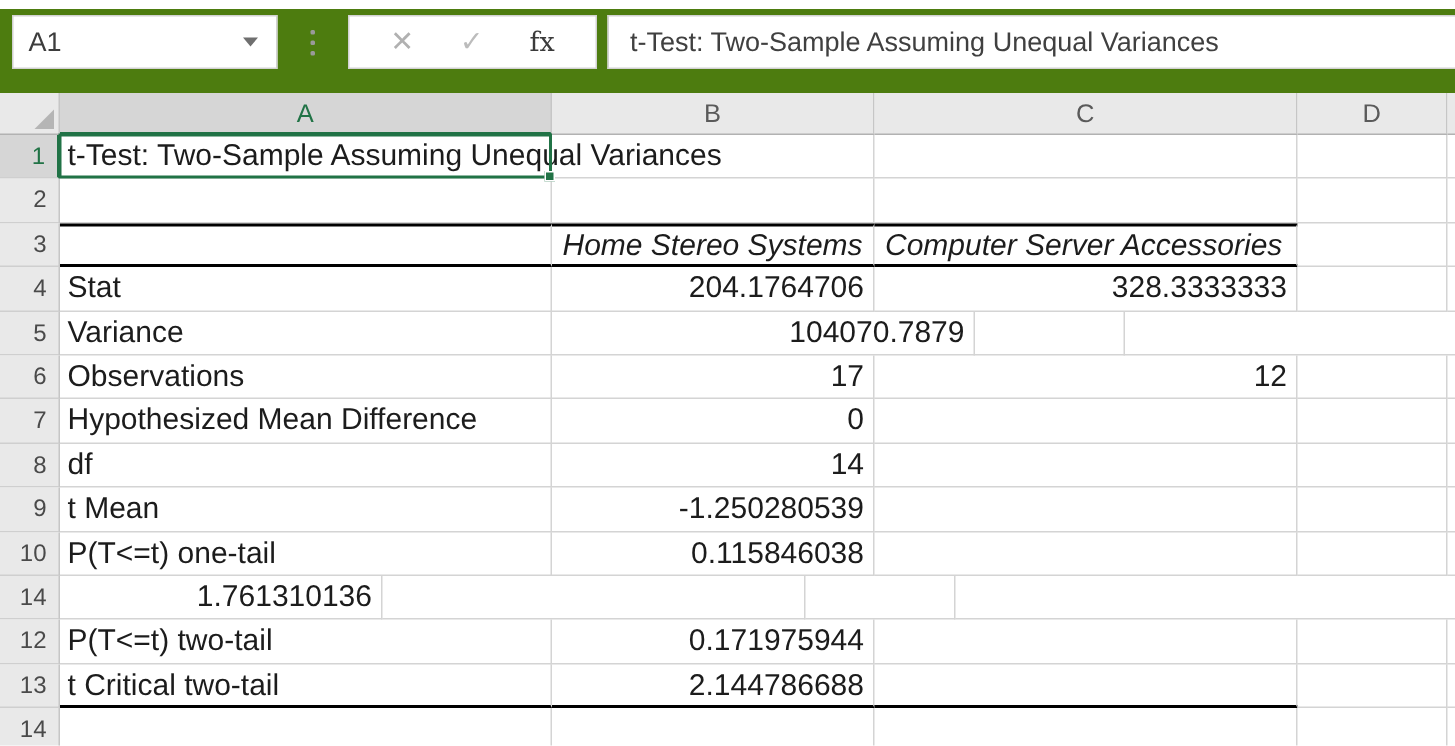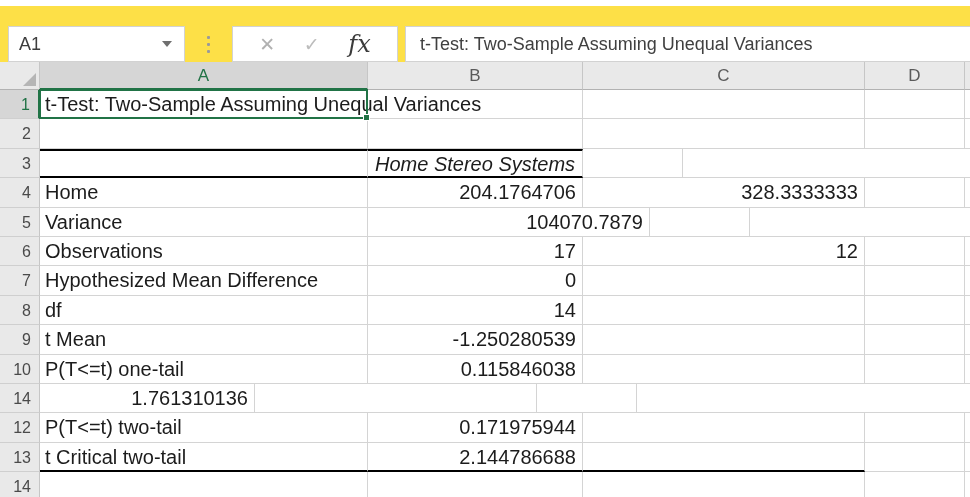--- a/index.html
+++ b/index.html
@@ -1,31 +1,31 @@
 <!DOCTYPE html>
 <html><head>
 <meta charset="utf-8">
 <style>
   * { margin:0; padding:0; box-sizing:border-box; }
   body { font-family:"Liberation Sans", sans-serif; background:#fff; }
   .app { position:relative; width:970px; height:497px; overflow:hidden; background:#fff; }
 
   
   .top-white { height:6px; background:#ffffff; }
-  .topbar { height:56px; background:#fde047; display:flex; align-items:flex-end; padding-top:4px; }
+  .topbar { height:56px; background:#4d7c0f; display:flex; align-items:flex-start; padding-top:4px; }
   .box { background:#fff; border:1px solid #d2d2d2; height:36px; display:flex; align-items:center; }
   .namebox { width:177px; margin-left:8px; padding:0 10px 0 10px; justify-content:space-between; cursor:pointer; }
   .namebox .nb-text { font-size:18px; color:#3d3d3d; }
   .nb-caret { width:0; height:0; border-left:5px solid transparent; border-right:5px solid transparent; border-top:6px solid #6f6f6f; margin-right:2px; }
   .dots-sep { width:47px; height:36px; display:flex; flex-direction:column; align-items:center; justify-content:center; gap:4px; }
   .dots-sep i { width:3px; height:3px; background:#9a9a9a; border-radius:1px; }
   .fxgroup { width:166px; justify-content:space-around; padding:0 12px; }
   .btn-x { color:#b1b1b1; font-size:19px; cursor:pointer; }
   .btn-check { color:#bcbcbc; font-size:19px; cursor:pointer; }
-  .btn-fx { color:#3b3b3b; font-size:24px; font-family:"DejaVu Serif", serif; font-style:italic; cursor:pointer; }
+  .btn-fx { color:#3b3b3b; font-size:18px; font-family:"DejaVu Serif", serif; cursor:pointer; }
   .formulabar { flex:1; margin-left:7px; border-right:none; padding-left:14px; }
   .formulabar .fb-text { font-size:18px; color:#404040; white-space:nowrap; }
 
   
   .sheet { position:absolute; top:62px; left:0; width:970px; }
   .w-hdr { width:40px; min-width:40px; }
   .w-a   { width:328px; min-width:328px; }
   .w-b   { width:215px; min-width:215px; }
   .w-c   { width:282px; min-width:282px; }
   .w-d   { width:100px; min-width:100px; }
@@ -122,26 +122,27 @@
     <div class="cell cell-c w-c"></div>
     <div class="cell cell-d w-d"></div>
     <div class="cell cell-e w-e"></div>
   </div>
         <div class="grid-row italic thickTop thickBottom">
     <div class="row-hdr w-hdr">3</div>
     <div class="cell cell-a w-a">
       
     </div>
     <div class="cell cell-b w-b">Home Stereo Systems</div>
+    <div class="cell cell-c w-c">Computer Server Accessories</div>
     <div class="cell cell-d w-d"></div>
     <div class="cell cell-e w-e"></div>
   </div>
         <div class="grid-row">
     <div class="row-hdr w-hdr">4</div>
-    <div class="cell cell-a w-a">Home
+    <div class="cell cell-a w-a">Stat
       
     </div>
     <div class="cell cell-b w-b">204.1764706</div>
     <div class="cell cell-c w-c">328.3333333</div>
     <div class="cell cell-d w-d"></div>
     <div class="cell cell-e w-e"></div>
   </div>
         <div class="grid-row">
     <div class="row-hdr w-hdr">5</div>
     <div class="cell cell-a w-a">Variance

